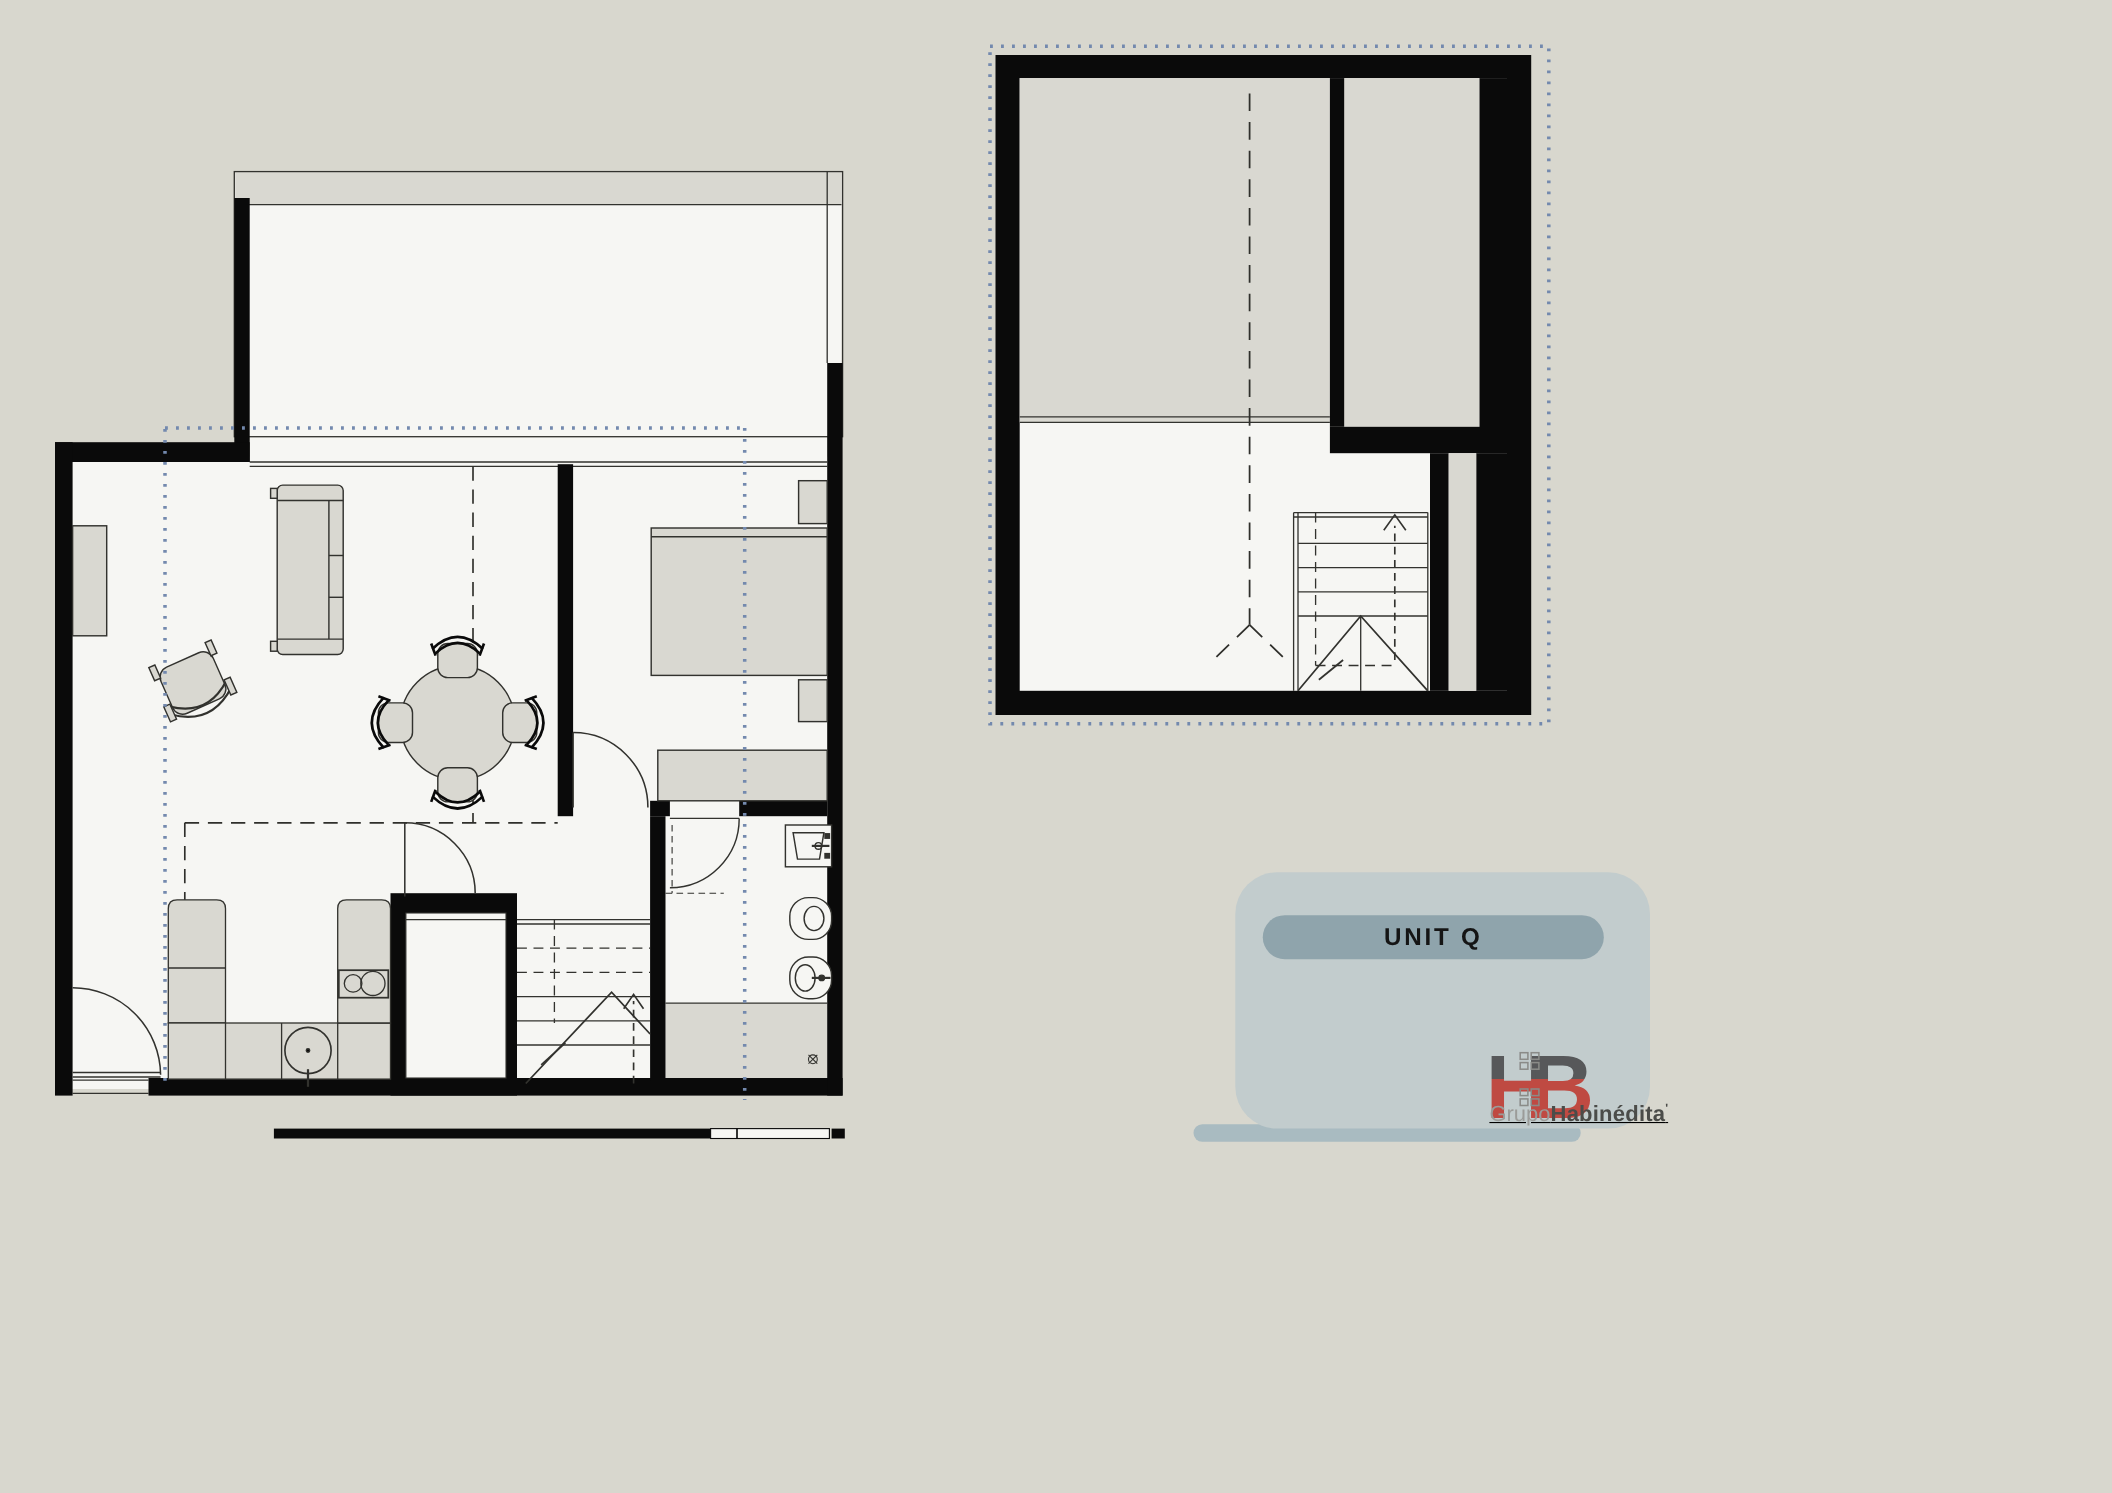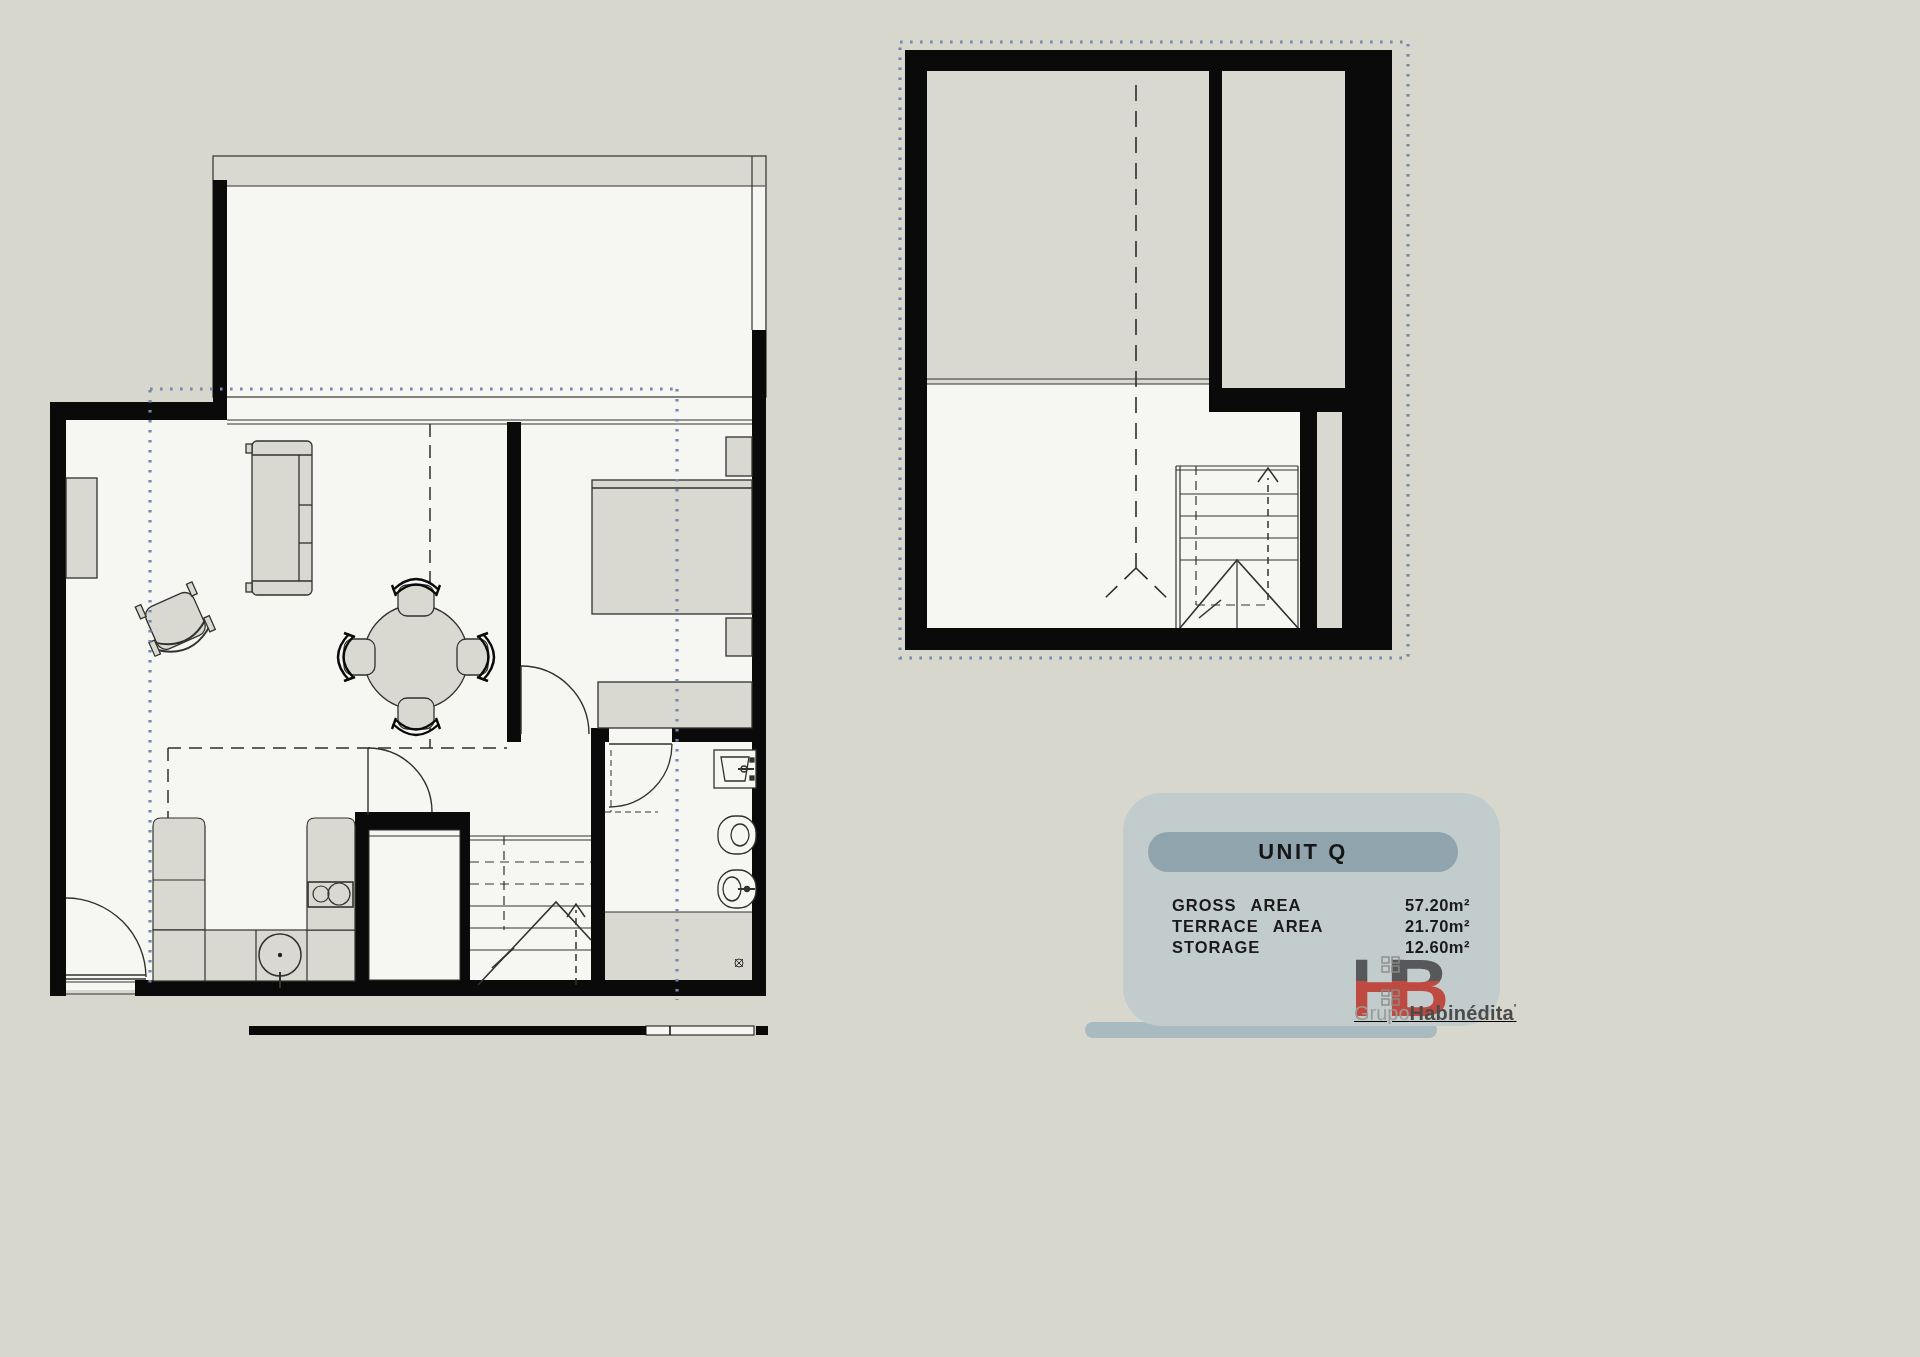--- a/index.html
+++ b/index.html
@@ -265,34 +265,20 @@
     </g>
     <rect x="900" y="42" width="508" height="616" fill="none" stroke="#7389ae" stroke-width="3.2" stroke-dasharray="2.6 7.4"></rect>
   </g>
 </svg>
 
   <div class="shadow-bar"></div>
   <div class="panel">
     <div class="pill">
       <span>UNIT Q</span>
     </div>
-    <div class="rows">
-      <div class="row">
-        <span class="lab">GROSS AREA</span>
-        <span class="val">57.20m²</span>
-      </div>
-      <div class="row">
-        <span class="lab">TERRACE AREA</span>
-        <span class="val">21.70m²</span>
-      </div>
-      <div class="row">
-        <span class="lab">STORAGE</span>
-        <span class="val">12.60m²</span>
-      </div>
-    </div>
   </div>
 
   <div class="logo">
     <svg class="logo-mono" width="96" height="72" viewBox="0 0 96 72">
       <defs>
         <clipPath id="clipTop">
             <rect x="0" y="0" width="96" height="31"></rect>
           </clipPath>
         <clipPath id="clipBot">
             <rect x="0" y="31" width="96" height="41"></rect>

